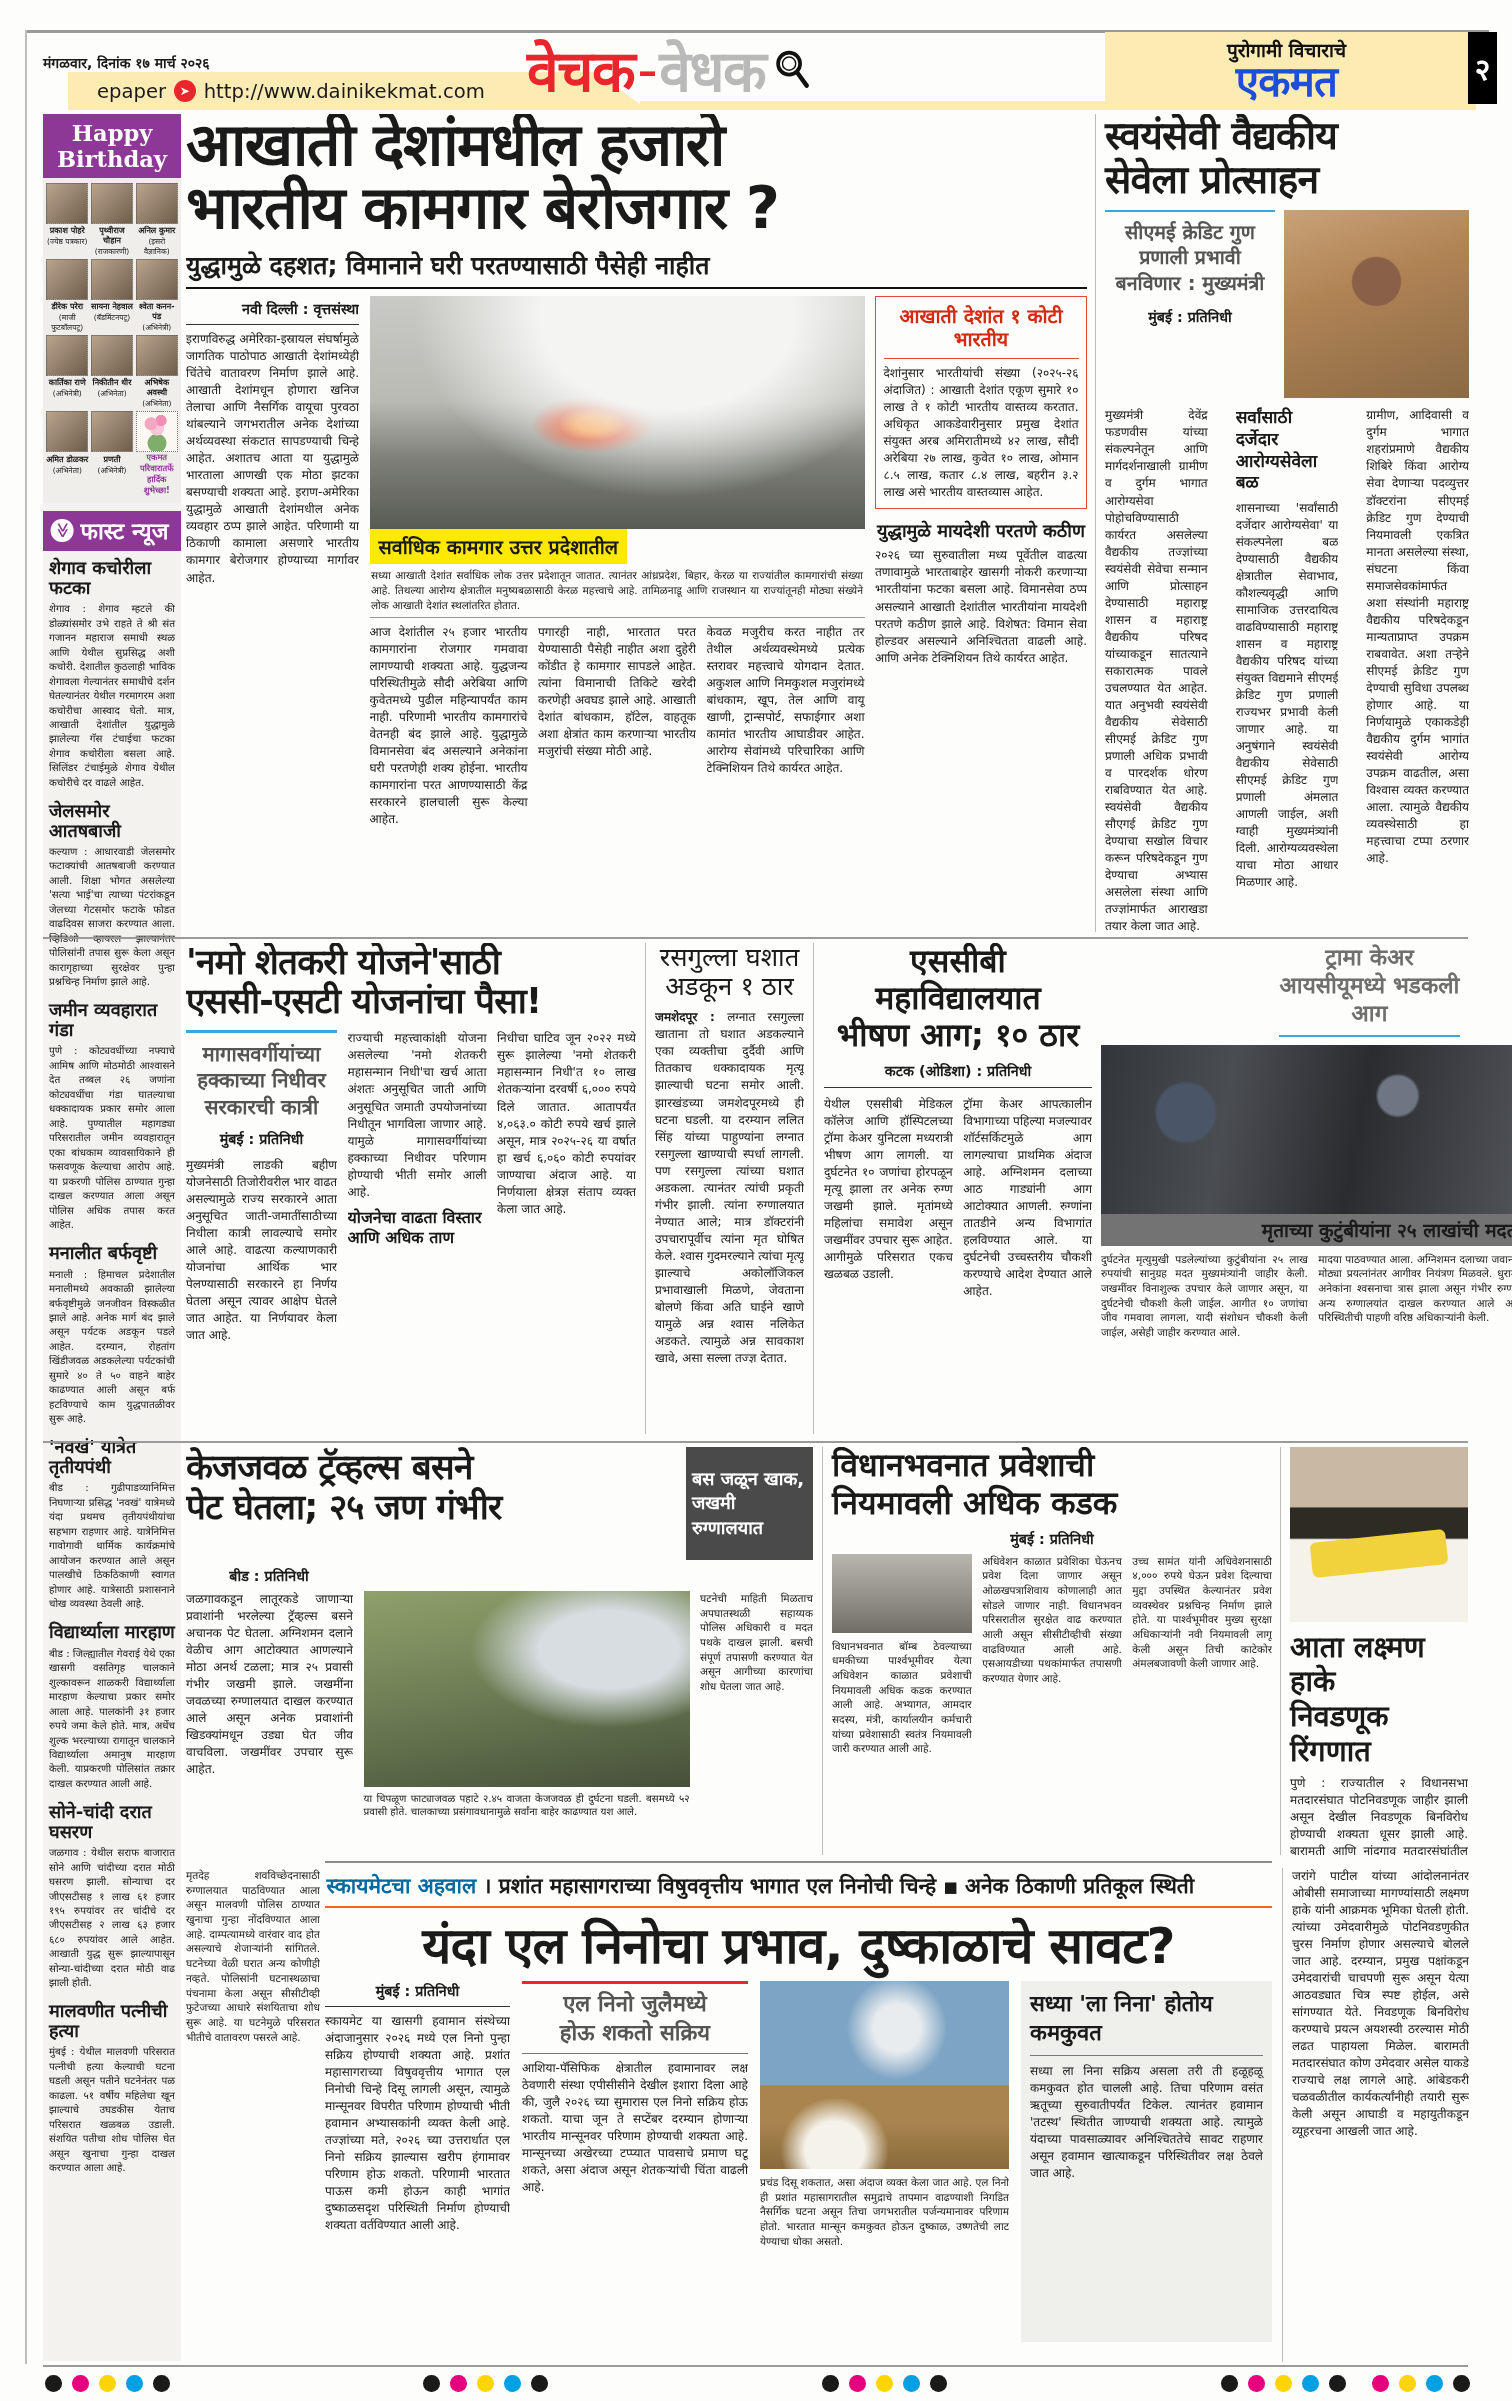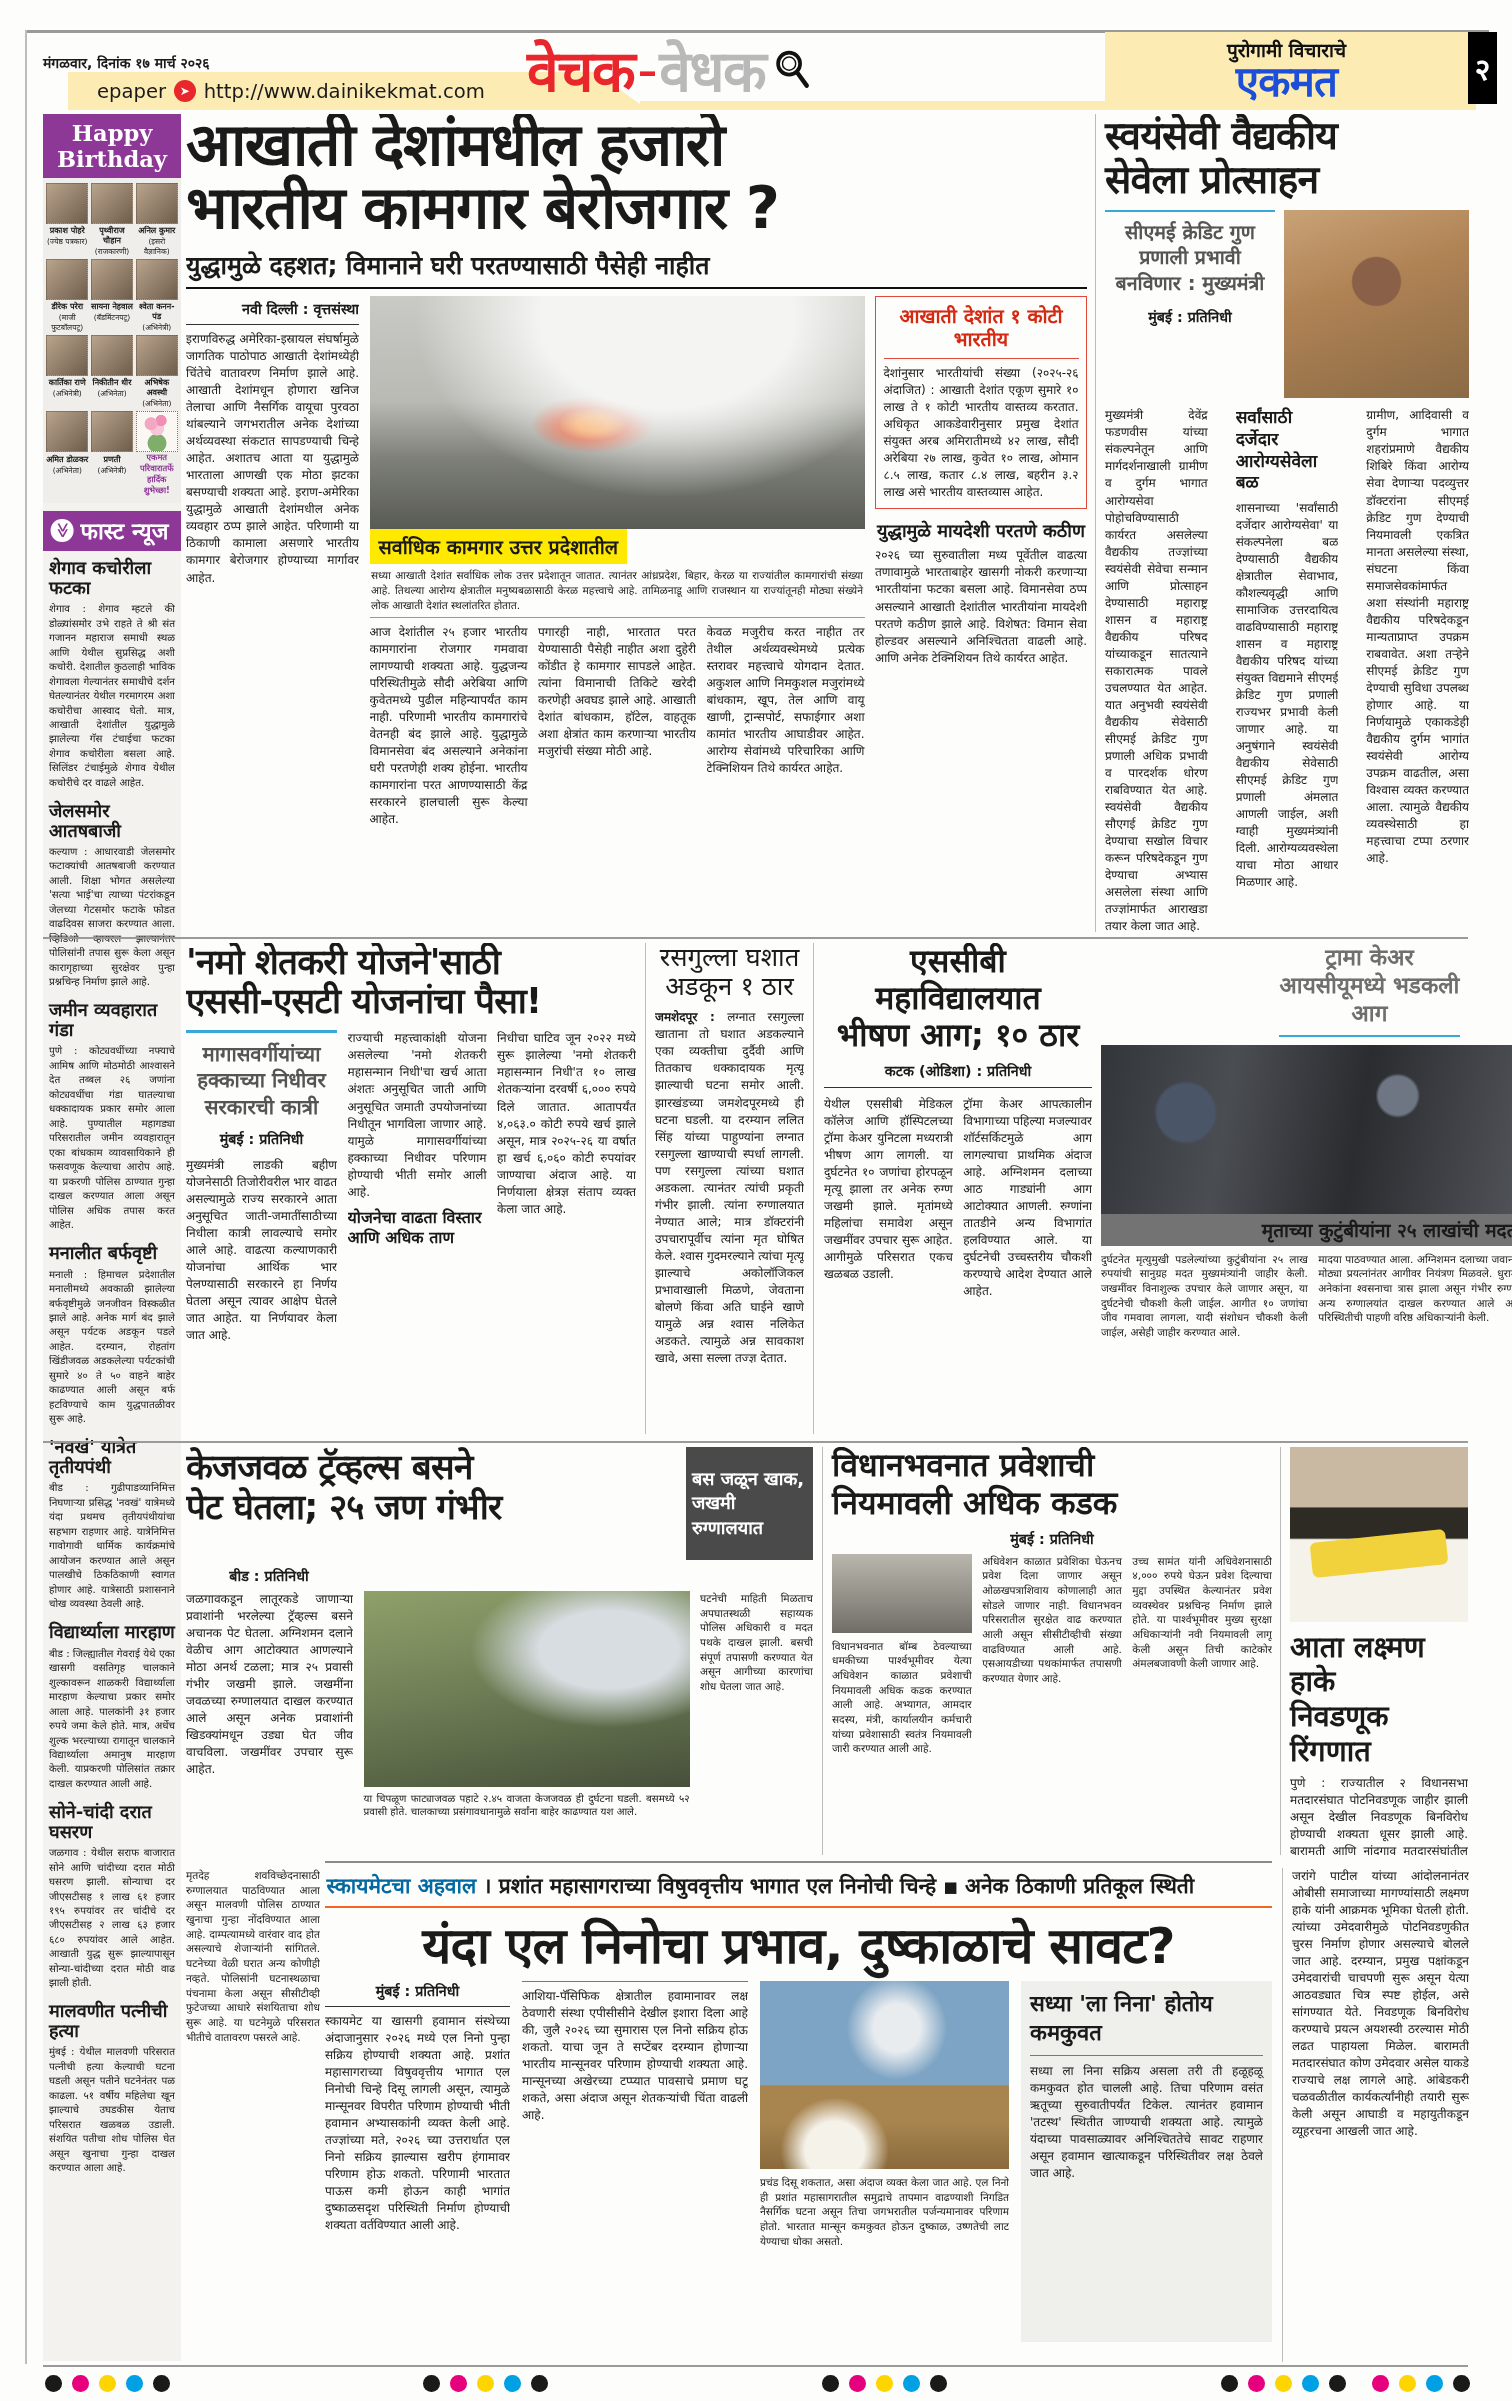--- a/index.html
+++ b/index.html
@@ -436,20 +436,21 @@
       <span class="ksq">■</span>
       <span>अनेक ठिकाणी प्रतिकूल स्थिती</span>
     </div>
     <h1>यंदा एल निनोचा प्रभाव, दुष्काळाचे सावट?</h1>
     <div class="cols">
       <div class="c1 colblock">
         <div class="byline">मुंबई : प्रतिनिधी</div>
         <div class="bt">स्कायमेट या खासगी हवामान संस्थेच्या अंदाजानुसार २०२६ मध्ये एल निनो पुन्हा सक्रिय होण्याची शक्यता आहे. प्रशांत महासागराच्या विषुववृत्तीय भागात एल निनोची चिन्हे दिसू लागली असून, त्यामुळे मान्सूनवर विपरीत परिणाम होण्याची भीती हवामान अभ्यासकांनी व्यक्त केली आहे. तज्ज्ञांच्या मते, २०२६ च्या उत्तरार्धात एल निनो सक्रिय झाल्यास खरीप हंगामावर परिणाम होऊ शकतो. परिणामी भारतात पाऊस कमी होऊन काही भागांत दुष्काळसदृश परिस्थिती निर्माण होण्याची शक्यता वर्तविण्यात आली आहे.</div>
       </div>
       <div class="c2 colblock">
+        <div class="nino-sub"><span>एल निनो जुलैमध्ये</span><br><span>होऊ शकतो सक्रिय</span></div>
         <div class="nino-sub-u"></div>
         <div class="bt">आशिया-पॅसिफिक क्षेत्रातील हवामानावर लक्ष ठेवणारी संस्था एपीसीसीने देखील इशारा दिला आहे की, जुलै २०२६ च्या सुमारास एल निनो सक्रिय होऊ शकतो. याचा जून ते सप्टेंबर दरम्यान होणाऱ्या भारतीय मान्सूनवर परिणाम होण्याची शक्यता आहे. मान्सूनच्या अखेरच्या टप्प्यात पावसाचे प्रमाण घटू शकते, असा अंदाज असून शेतकऱ्यांची चिंता वाढली आहे.</div>
       </div>
       <div class="c3 colblock">
         <div class="farmer-photo photo"></div>
         <div class="bt-sm" style="margin-top:6px;">प्रचंड दिसू शकतात, असा अंदाज व्यक्त केला जात आहे. एल निनो ही प्रशांत महासागरातील समुद्राचे तापमान वाढण्याशी निगडित नैसर्गिक घटना असून तिचा जगभरातील पर्जन्यमानावर परिणाम होतो. भारतात मान्सून कमकुवत होऊन दुष्काळ, उष्णतेची लाट येण्याचा धोका असतो.</div>
       </div>
       <div class="c4 colblock">
         <div class="lanina-t">सध्या 'ला निना' होतोय कमकुवत</div>
         <div class="bt">सध्या ला निना सक्रिय असला तरी ती हळूहळू कमकुवत होत चालली आहे. तिचा परिणाम वसंत ऋतूच्या सुरुवातीपर्यंत टिकेल. त्यानंतर हवामान 'तटस्थ' स्थितीत जाण्याची शक्यता आहे. त्यामुळे यंदाच्या पावसाळ्यावर अनिश्चिततेचे सावट राहणार असून हवामान खात्याकडून परिस्थितीवर लक्ष ठेवले जात आहे.</div>

